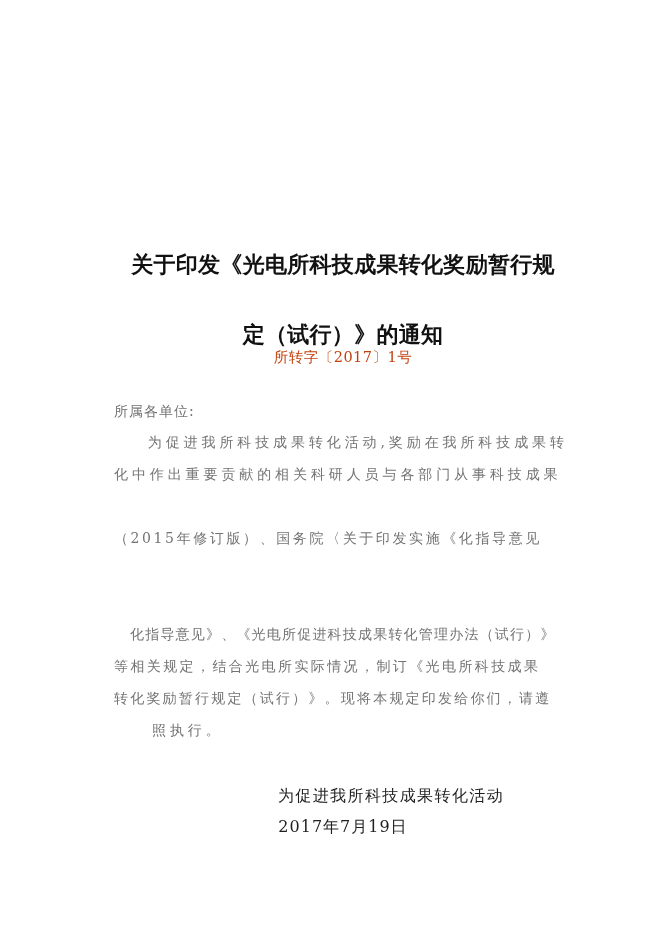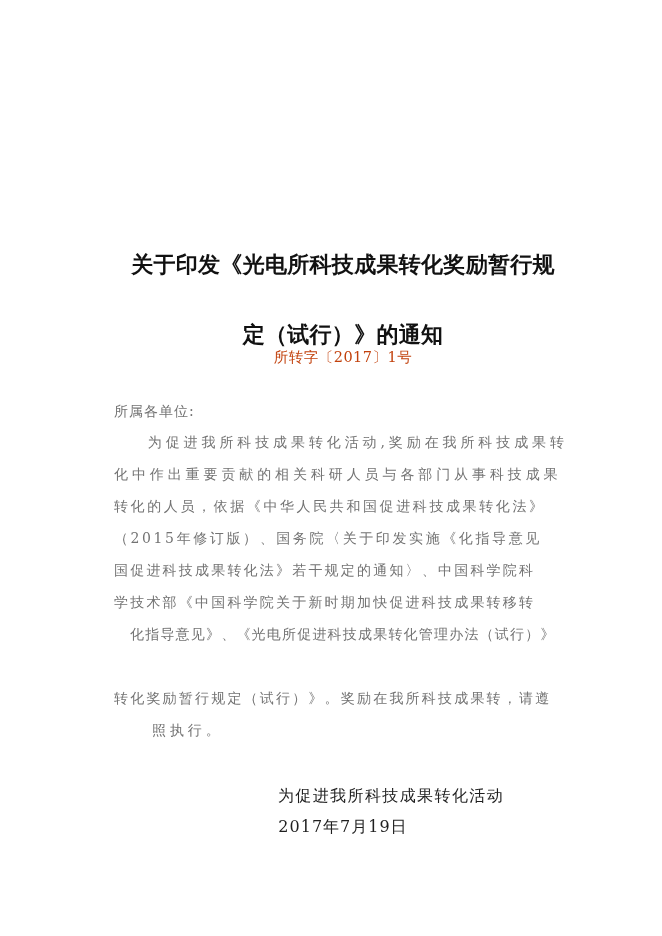--- a/index.html
+++ b/index.html
@@ -75,24 +75,22 @@
 
   <div class="title l1">关于印发《光电所科技成果转化奖励暂行规</div>
   <div class="title l2">定（试行）》的通知</div>
 
   <div class="docno">所转字〔2017〕1号</div>
 
   <div class="body-line salutation">所属各单位:</div>
 
   <div class="body-line" style="top:434px; left:100px;">　　为促进我所科技成果转化活动,奖励在我所科技成果转</div>
   <div class="body-line" style="top:466px;">化中作出重要贡献的相关科研人员与各部门从事科技成果</div>
-  <div class="body-line" style="top:498px; letter-spacing:2.6px;">转化的人员，依据《中华人民共和国促进科技成果转化法》</div>
   <div class="body-line" style="top:530px; letter-spacing:2.6px;">（2015年修订版）、国务院〈关于印发实施《化指导意见</div>
-  <div class="body-line" style="top:562px; letter-spacing:2.2px;">国促进科技成果转化法》若干规定的通知〉、中国科学院科</div>
-  <div class="body-line" style="top:594px; letter-spacing:2.2px;">学技术部《中国科学院关于新时期加快促进科技成果转移转</div>
   <div class="body-line" style="top:626px; letter-spacing:1.2px;margin-left:16px;">化指导意见》、《光电所促进科技成果转化管理办法（试行）》</div>
-  <div class="body-line" style="top:690px; letter-spacing:2.2px;">转化奖励暂行规定（试行）》。奖励在我所科技成果转，请遵</div>
+  <div class="body-line" style="top:658px; letter-spacing:2.4px;">等相关规定，结合光电所实际情况，制订《光电所科技成果</div>
+  <div class="body-line" style="top:690px; letter-spacing:2.2px;">转化奖励暂行规定（试行）》。现将本规定印发给你们，请遵</div>
   <div class="body-line" style="top:722px;margin-left:38px;">照执行。</div>
 
   <div class="sig org">为促进我所科技成果转化活动</div>
   <div class="sig date">2017年7月19日</div>
 
 </div>
 
 </body></html>

